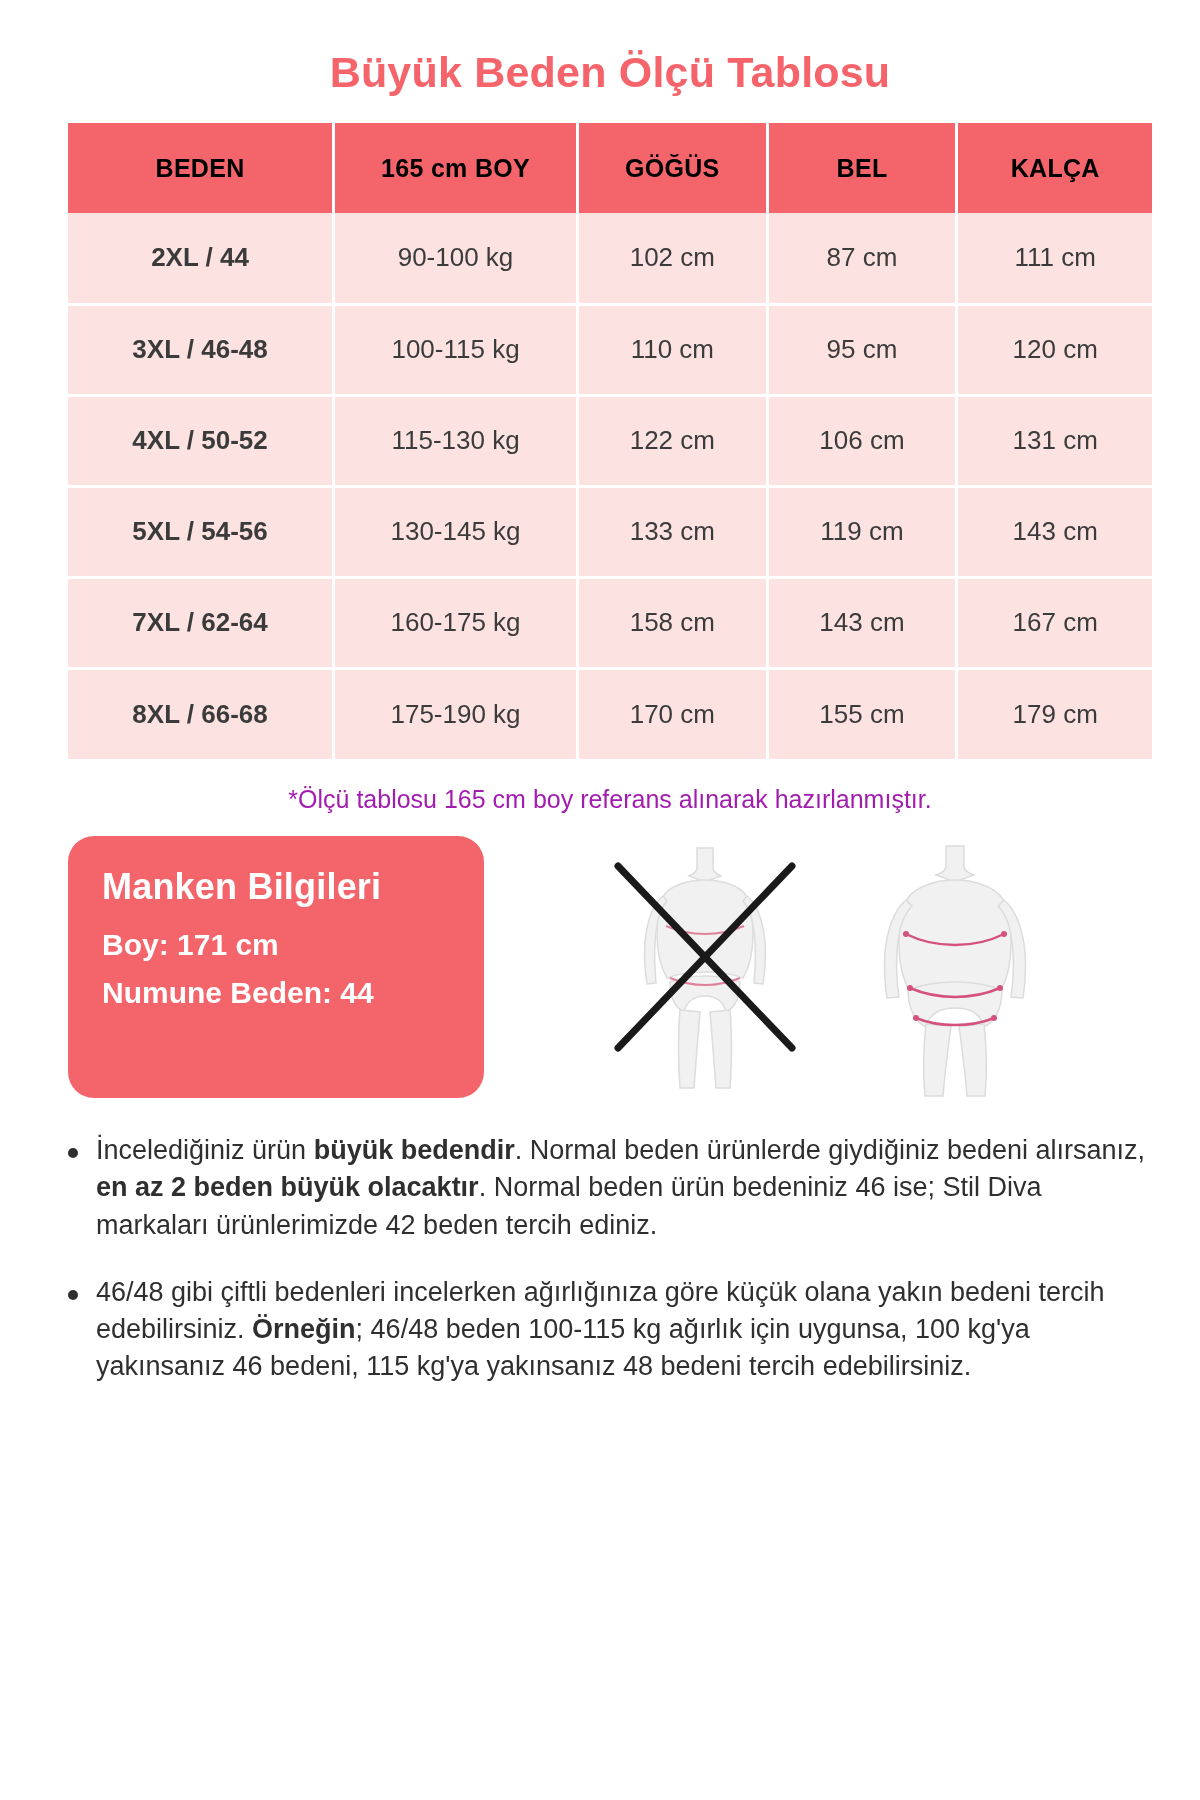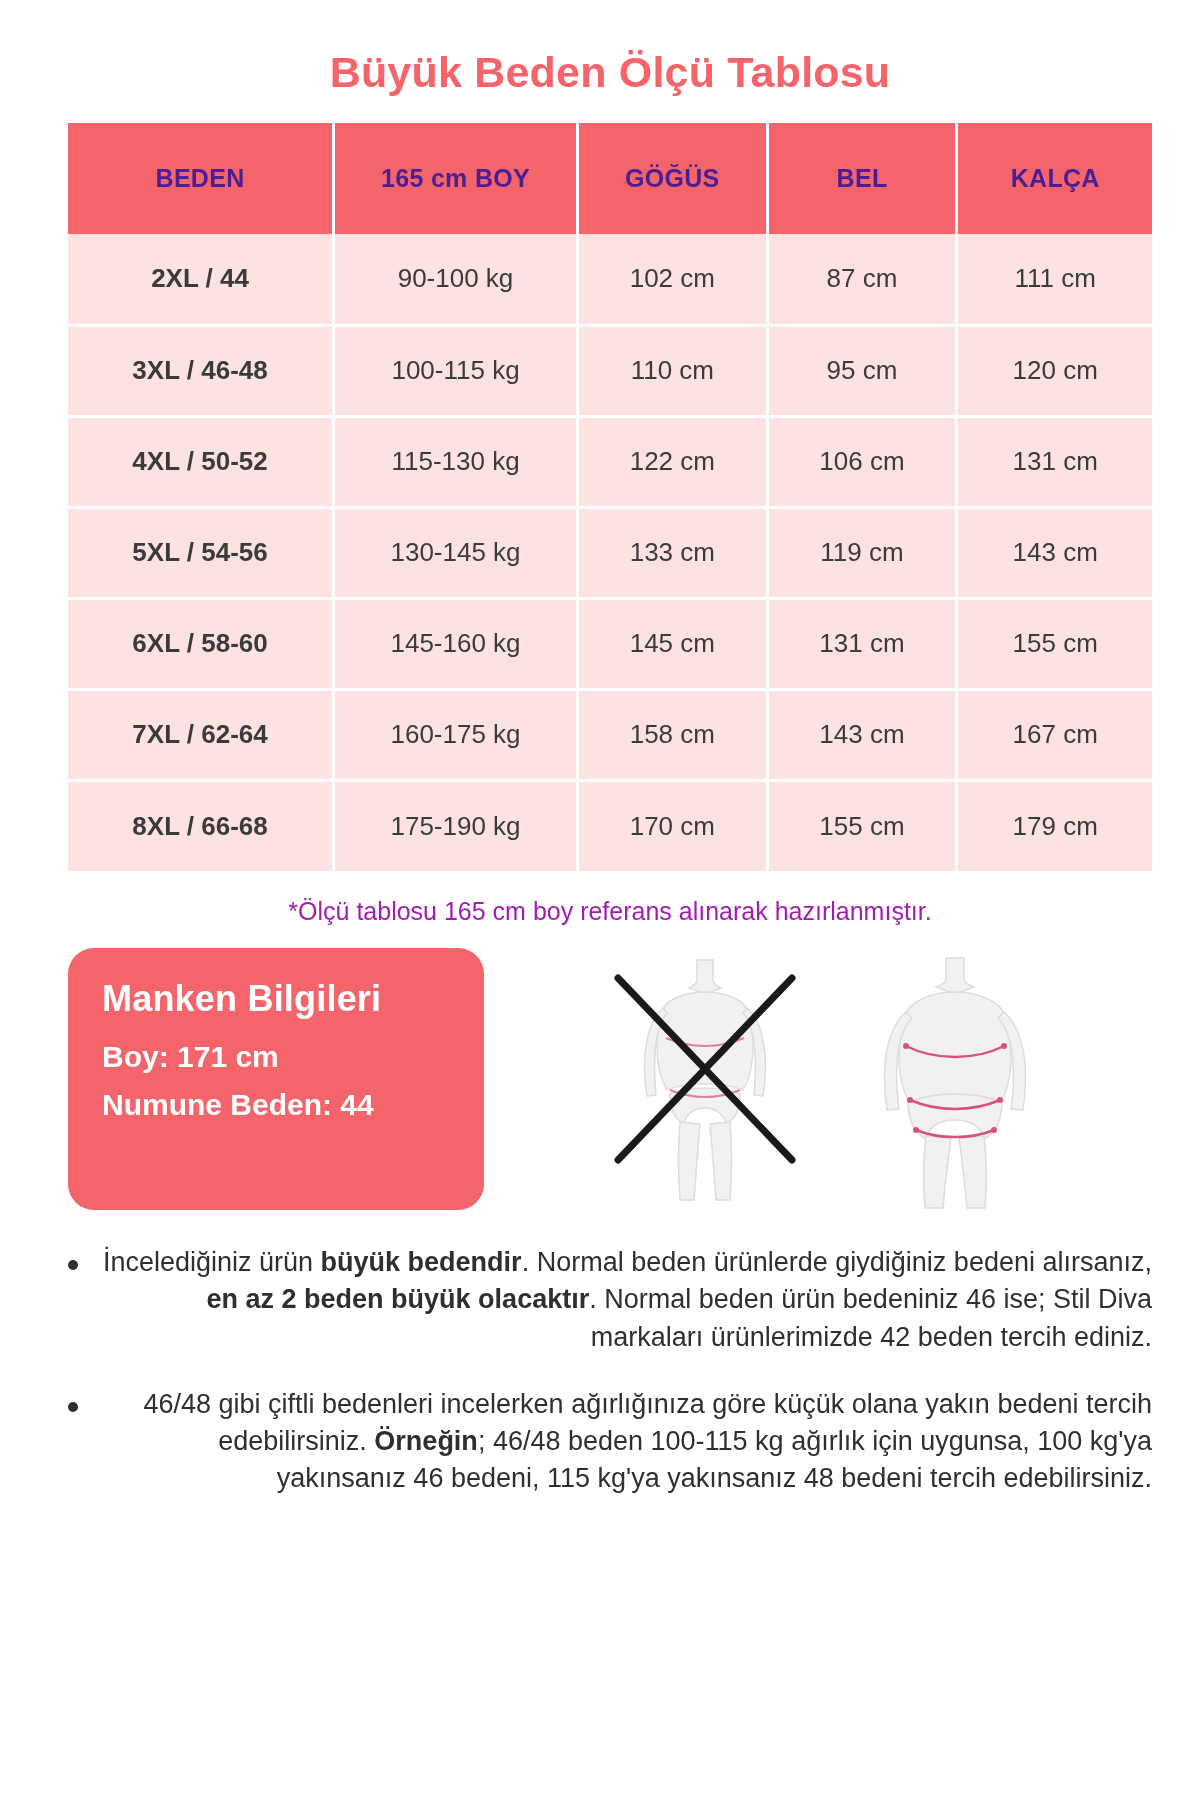--- a/index.html
+++ b/index.html
@@ -29,24 +29,24 @@
 
   
   .table-wrap { width: 100%; }
   table.size-table {
     width: 100%;
     border-collapse: collapse;
     table-layout: fixed;
   }
   table.size-table th {
     background: #f4656b;
-    color: #4c1d95;
+    color: #000000;
     font-size: 25px;
     font-weight: bold;
-    height: 111px;
+    height: 90px;
     text-align: center;
     border-right: 3px solid #ffffff;
     letter-spacing: 0.3px;
   }
   table.size-table th:last-child { border-right: none; }
   table.size-table td {
     background: #fde2e2;
     color: #3b3b3b;
     font-size: 26px;
     text-align: center;
@@ -108,21 +108,21 @@
     flex: 1;
     display: flex;
     justify-content: center;
     align-items: flex-start;
     gap: 40px;
     padding-top: 6px;
   }
   .figure-box { position: relative; width: 210px; height: 255px; }
 
   
-  .bullets { margin-top: 34px; text-align: right; }
+  .bullets { margin-top: 34px; }
   .bullet {
     display: flex;
     gap: 18px;
     margin-bottom: 30px;
   }
   .bullet .dot {
     flex: 0 0 auto;
     width: 10px; height: 10px;
     border-radius: 50%;
     background: #2f2f2f;
@@ -184,27 +184,20 @@
           <td>131 cm</td>
         </tr>
         <tr>
           <td class="size-cell">5XL / 54-56</td>
           <td>130-145 kg</td>
           <td>133 cm</td>
           <td>119 cm</td>
           <td>143 cm</td>
         </tr>
         <tr>
-          <td class="size-cell">6XL / 58-60</td>
-          <td>145-160 kg</td>
-          <td>145 cm</td>
-          <td>131 cm</td>
-          <td>155 cm</td>
-        </tr>
-        <tr>
           <td class="size-cell">7XL / 62-64</td>
           <td>160-175 kg</td>
           <td>158 cm</td>
           <td>143 cm</td>
           <td>167 cm</td>
         </tr>
         <tr>
           <td class="size-cell">8XL / 66-68</td>
           <td>175-190 kg</td>
           <td>170 cm</td>

